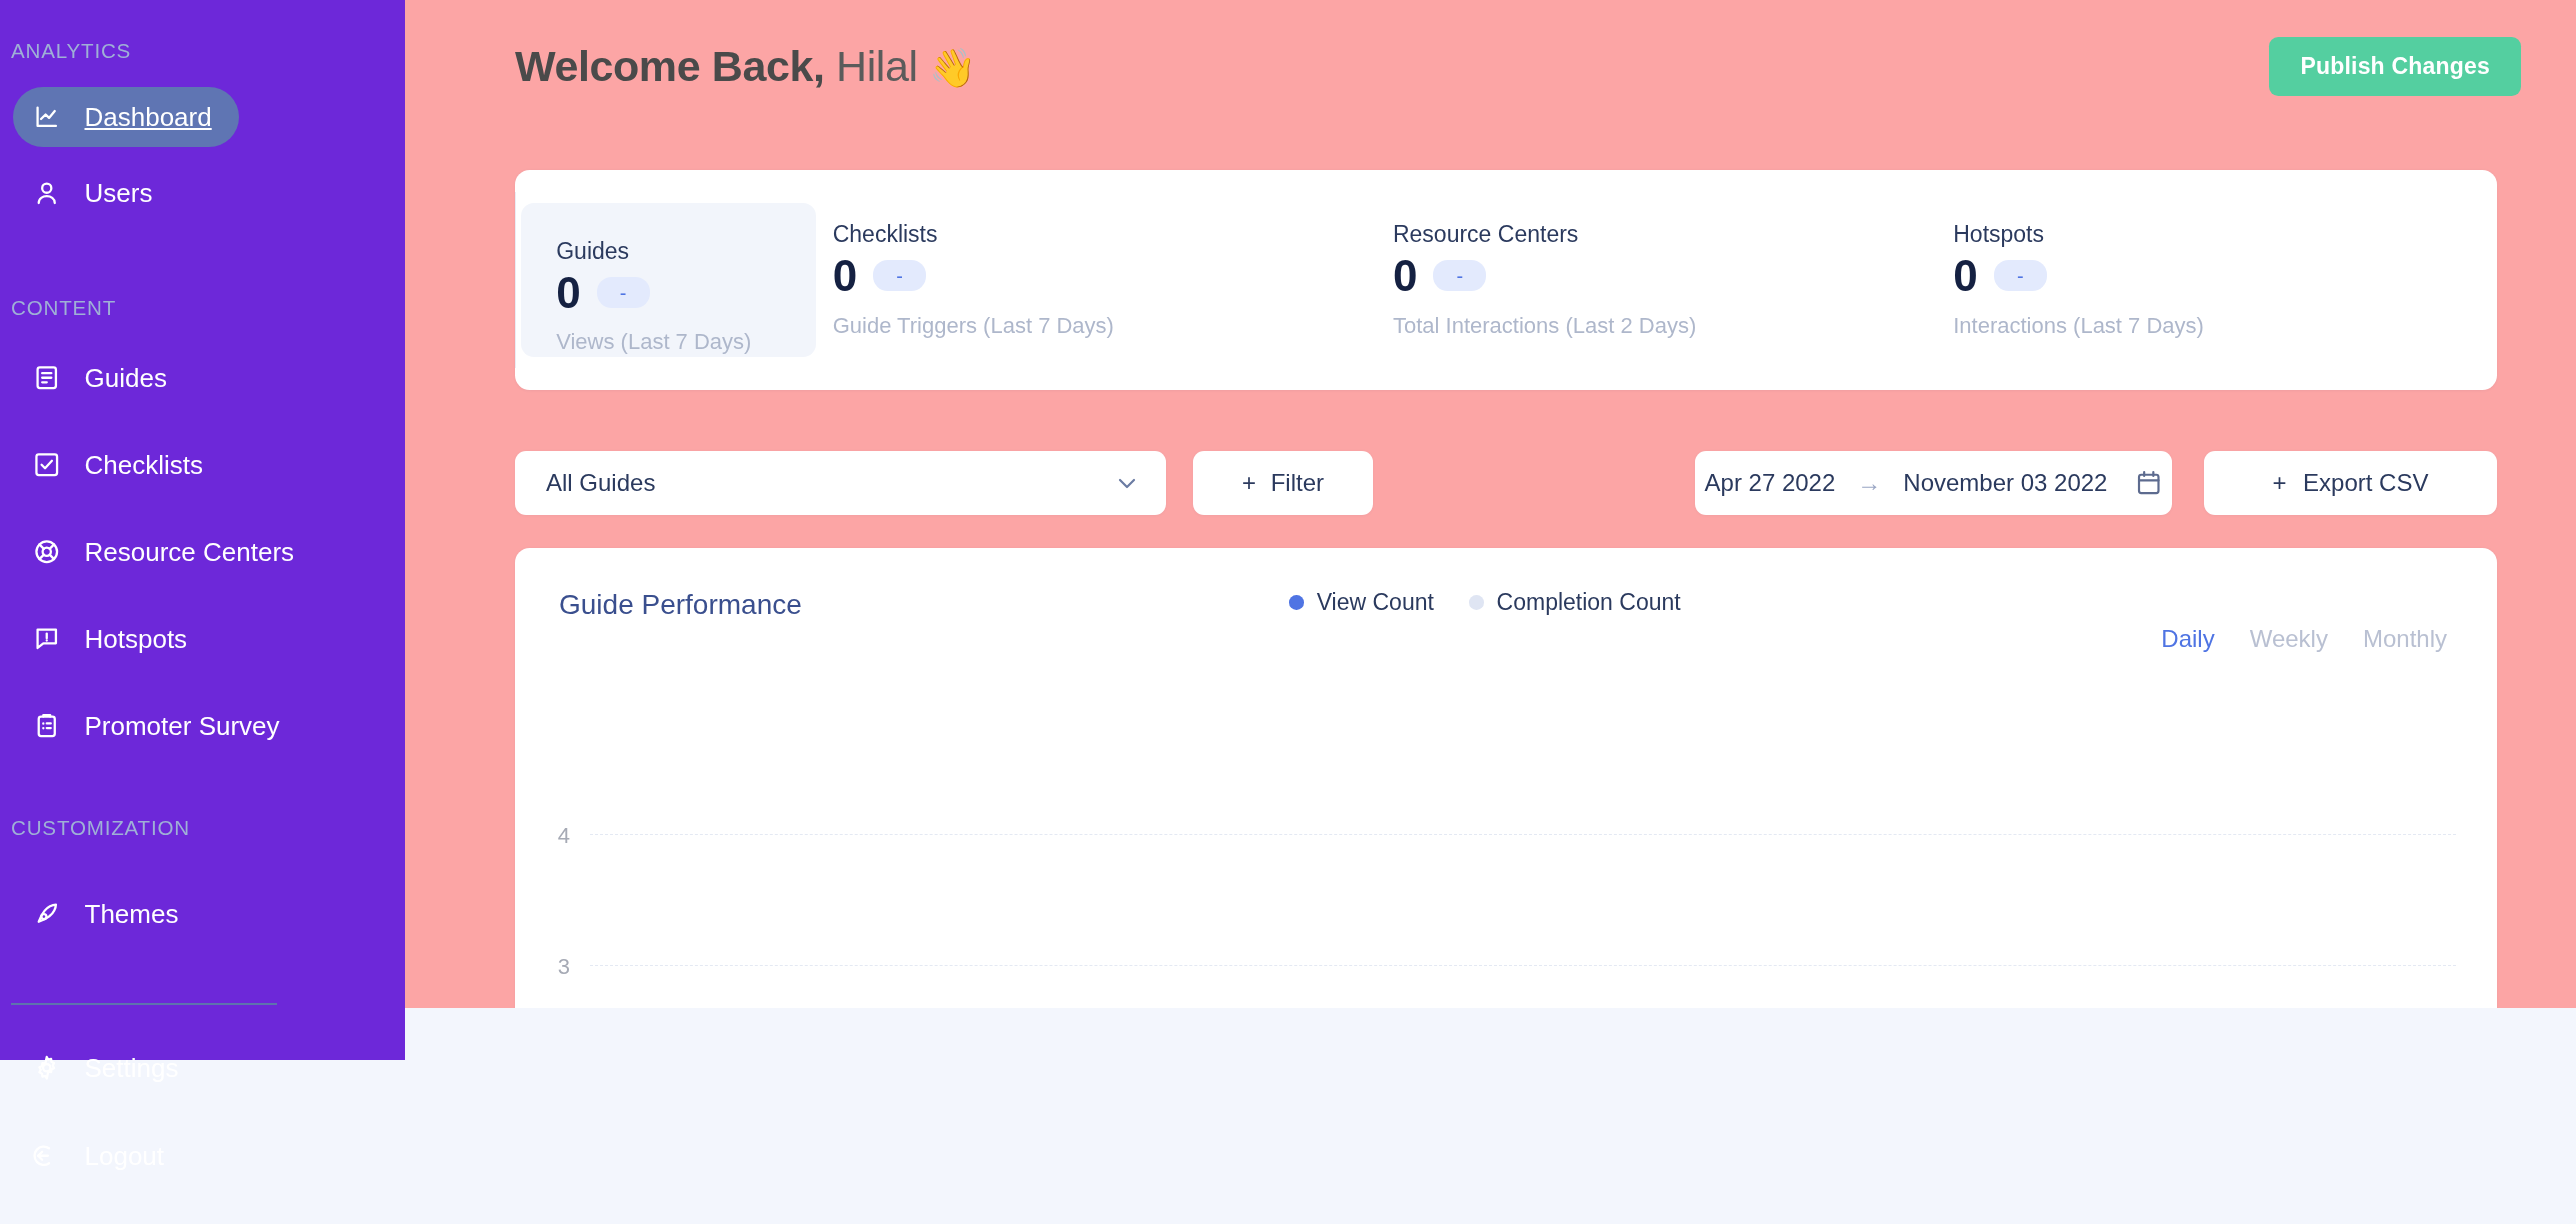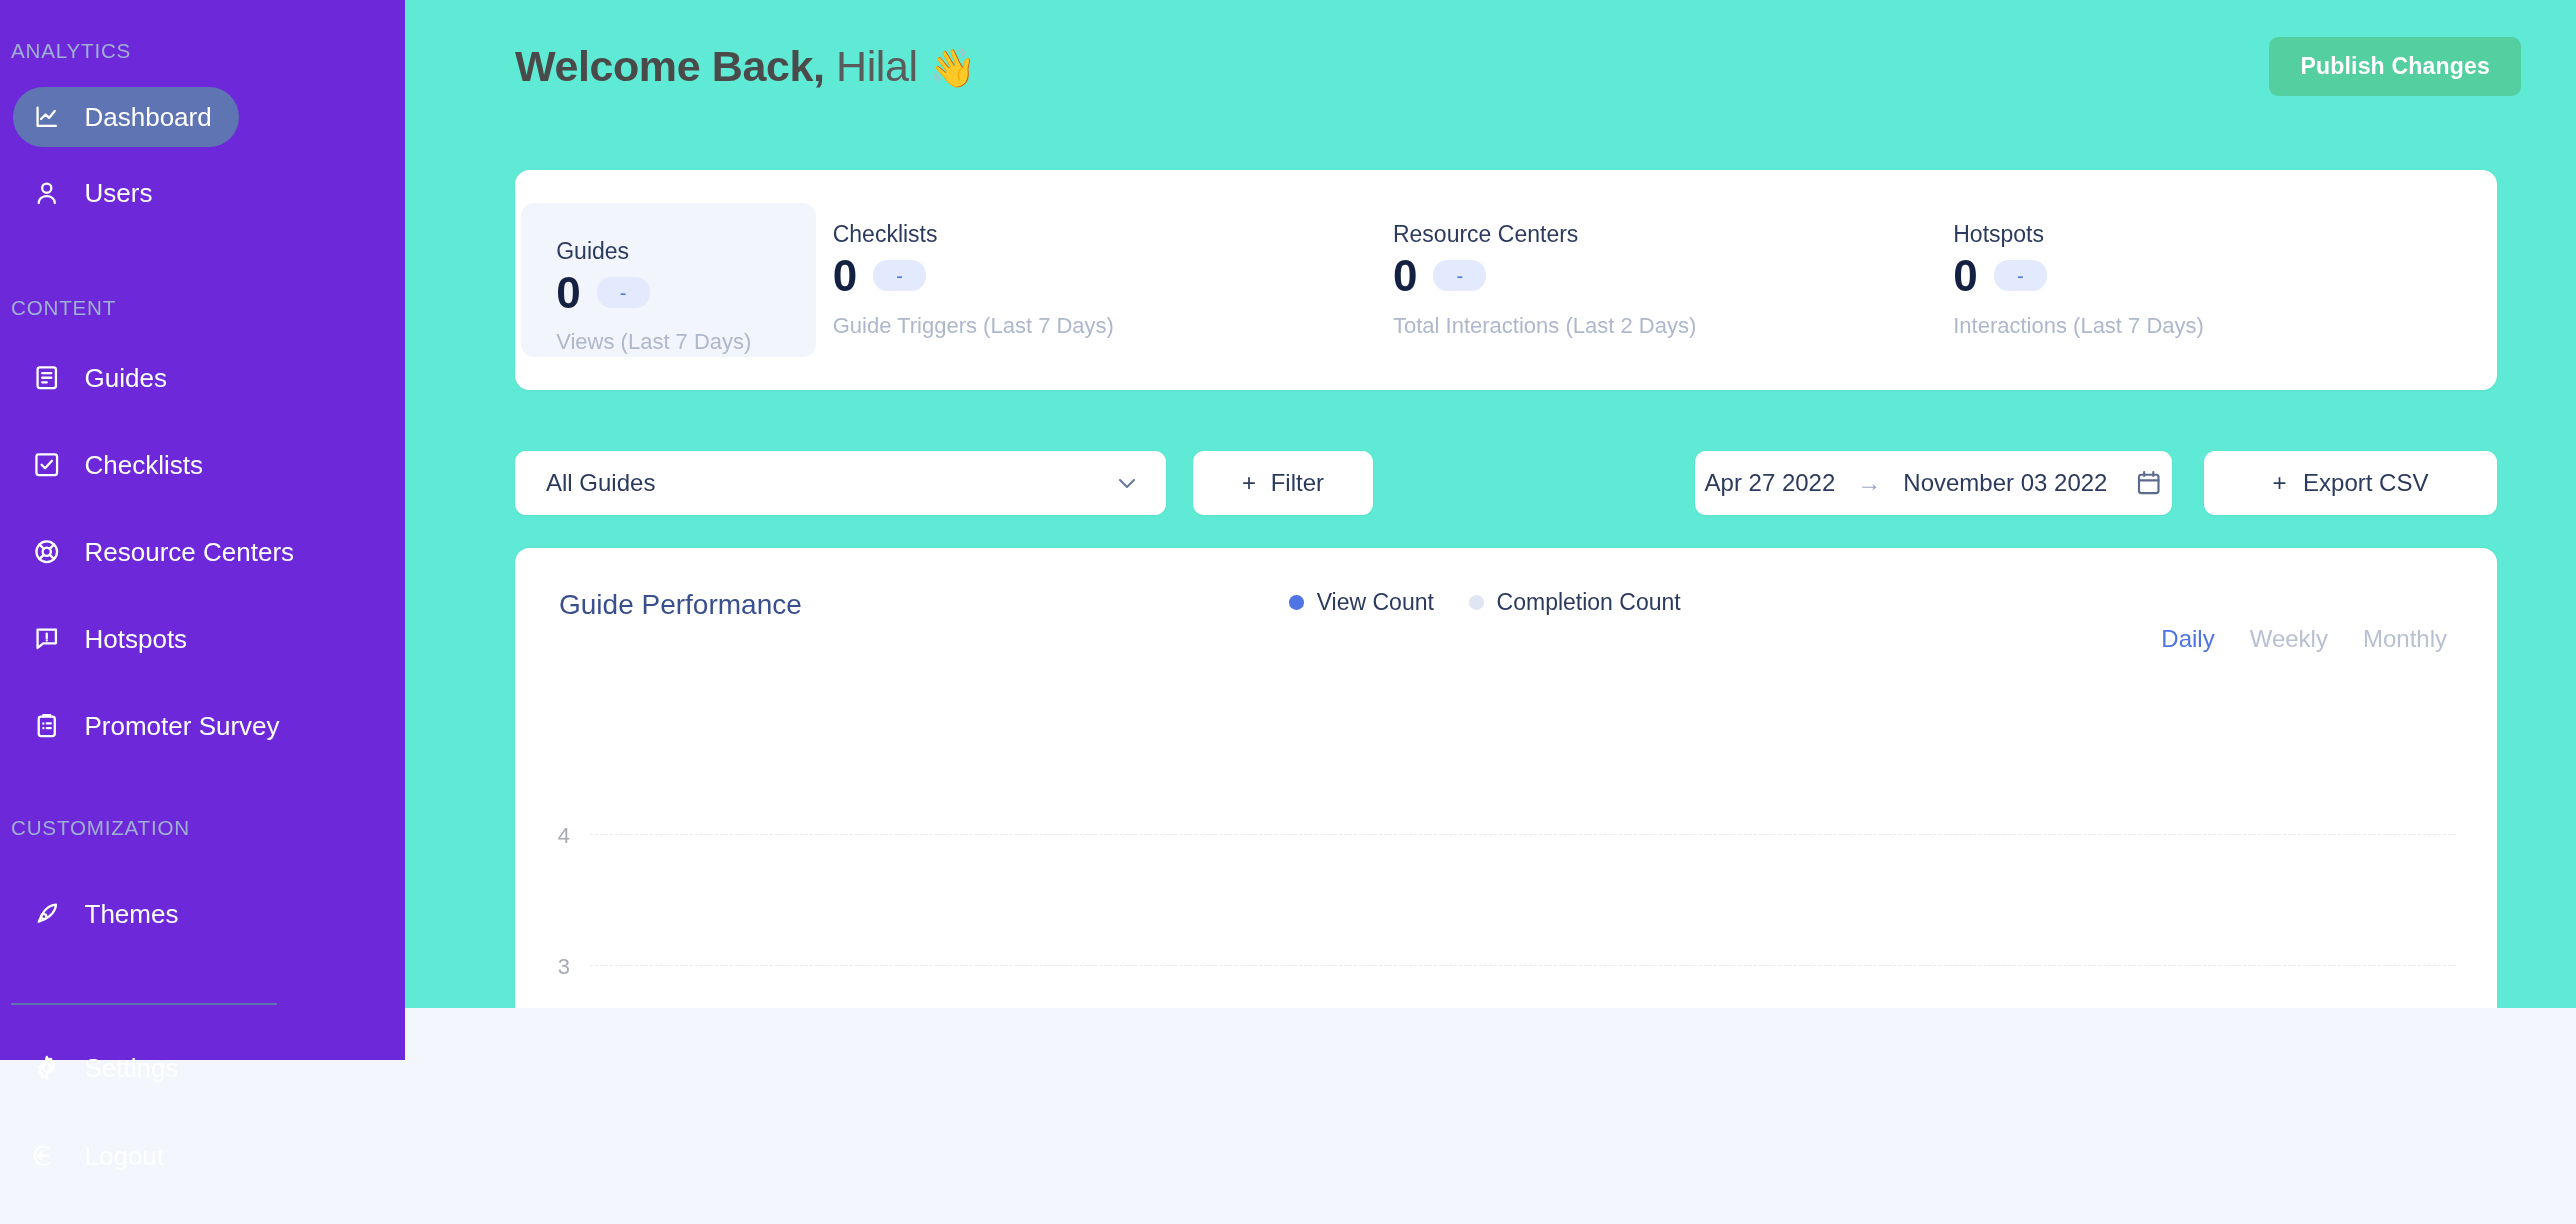--- a/index.html
+++ b/index.html
@@ -36,21 +36,21 @@
     height:60px;
     padding:0 27.5px 0 20px;
     color:#ffffff;
     font-size:26px;
     border-radius:30px;
     width:max-content;
     cursor:pointer;
     position:absolute;
     left:13px;
   }
-  .nav-item.active { background:#5f75b3; }
+  .nav-item.active { background:#5f75b3;text-decoration:underline; }
   .nav-item .ico { width:27.5px; height:27.5px; display:flex; align-items:center; justify-content:center; flex:0 0 27.5px; }
   .nav-item .ico svg { width:27.5px; height:27.5px; display:block; }
   .nav-label { line-height:1; white-space:nowrap; }
 
   .np-dashboard { top:87px; }
   .np-users     { top:163px; left:13px; }
   .np-guides    { top:348px; }
   .np-checklists{ top:435px; }
   .np-resource  { top:522px; }
   .np-hotspots  { top:609px; }
@@ -58,21 +58,21 @@
   .np-themes    { top:884px; }
   .np-settings  { top:1038px; }
   .np-logout    { top:1126px; }
 
   .side-divider {
     position:absolute; left:11px; top:1003px;
     width:266px; height:1.8px; background:#5e74ad;
   }
 
   
-  .main { flex:1; position:relative; height:1008px; background:#5eead4; overflow:hidden; }
+  .main { flex:1; position:relative; height:1008px; background:#fca5a5; overflow:hidden; }
 
   .topbar { display:flex; align-items:center; justify-content:space-between;
             padding:37px 55px 0 110px; }
   .welcome { font-size:43px; color:#4a4a4a; white-space:nowrap; letter-spacing:-0.4px; }
   .welcome b { font-weight:700; color:#4a4a4a; }
   .welcome .uname { font-weight:400; color:#5b5b5b; }
   .welcome .wave { font-size:38px; }
 
   .publish-btn {
     background:#54cfa0; color:#fff; border:none;

